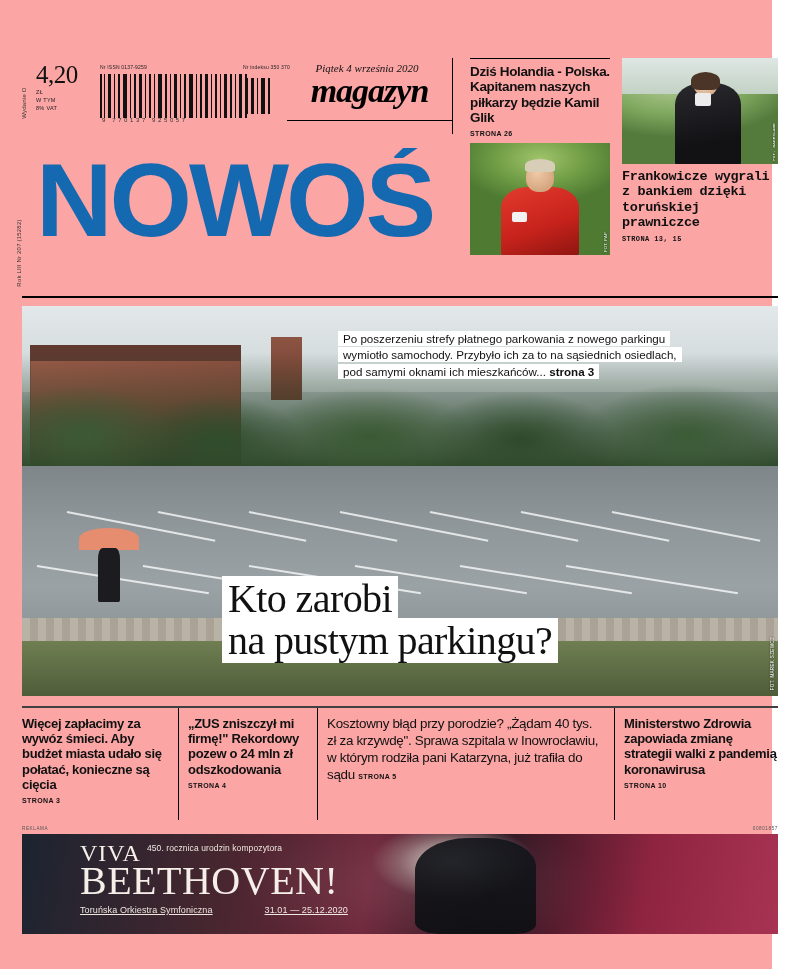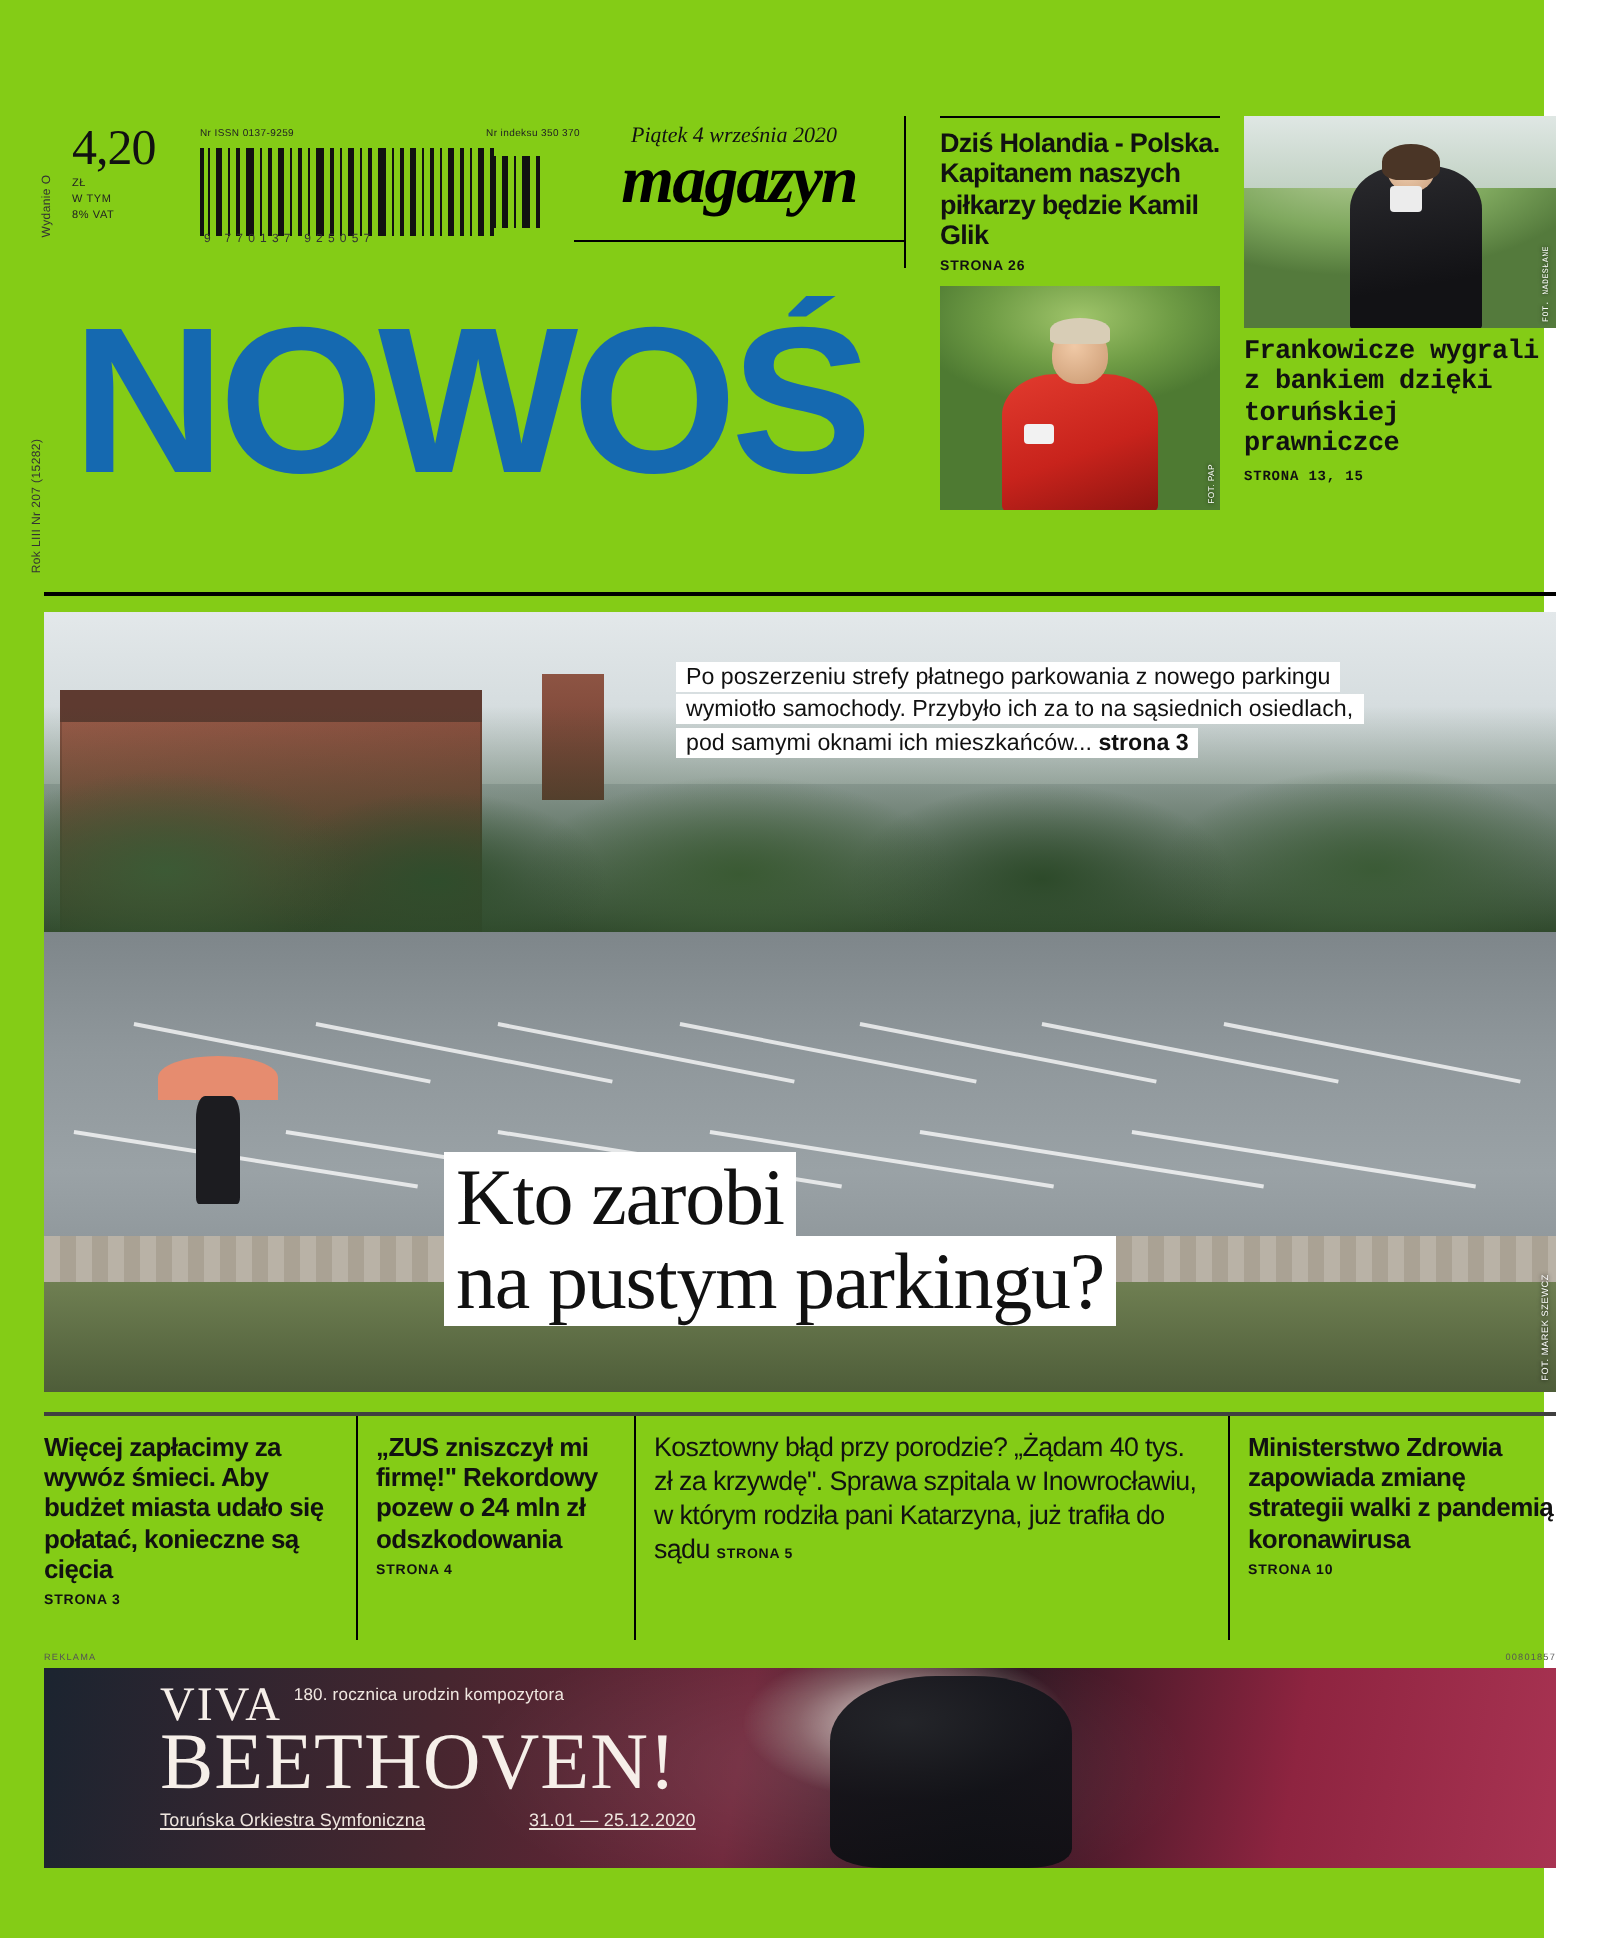--- a/index.html
+++ b/index.html
@@ -4,21 +4,21 @@
 <title>Nowości — Dziennik Toruński</title>
 <style>
   html,body{margin:0;padding:0;background:#ffffff;}
   body{
     width:800px;height:969px;
     font-family:"Liberation Sans", sans-serif;
     color:#111;
     overflow:hidden;
     position:relative;
   }
-  .page{position:relative;width:772px;height:969px;background:#84cc16;}
+  .page{position:relative;width:772px;height:969px;background:#fca5a5;}
 
   
   .spine{position:absolute;left:0;top:0;width:22px;height:830px;}
   .spine-txt{
     position:absolute;left:-46px;width:140px;
     transform:rotate(-90deg);
     font-size:6px;letter-spacing:.2px;color:#333;
     text-align:center;white-space:nowrap;
   }
   .spine-top{top:100px;}
@@ -420,21 +420,21 @@
   <div class="ad-labels">
     <span>REKLAMA</span>
     <span>00801857</span>
   </div>
 
   <div class="ad">
     <div class="silhouette"></div>
     <div class="silhouette2"></div>
     <div class="ad-inner">
       <div>
-        <span class="ad-viva">VIVA</span><span class="ad-sub">180. rocznica urodzin kompozytora</span>
+        <span class="ad-viva">VIVA</span><span class="ad-sub">450. rocznica urodzin kompozytora</span>
       </div>
       <div class="ad-beet">BEETHOVEN!</div>
       <div class="ad-foot">
         <span>Toruńska Orkiestra Symfoniczna</span>
         <span>31.01 — 25.12.2020</span>
       </div>
     </div>
   </div>
 
 </div>

